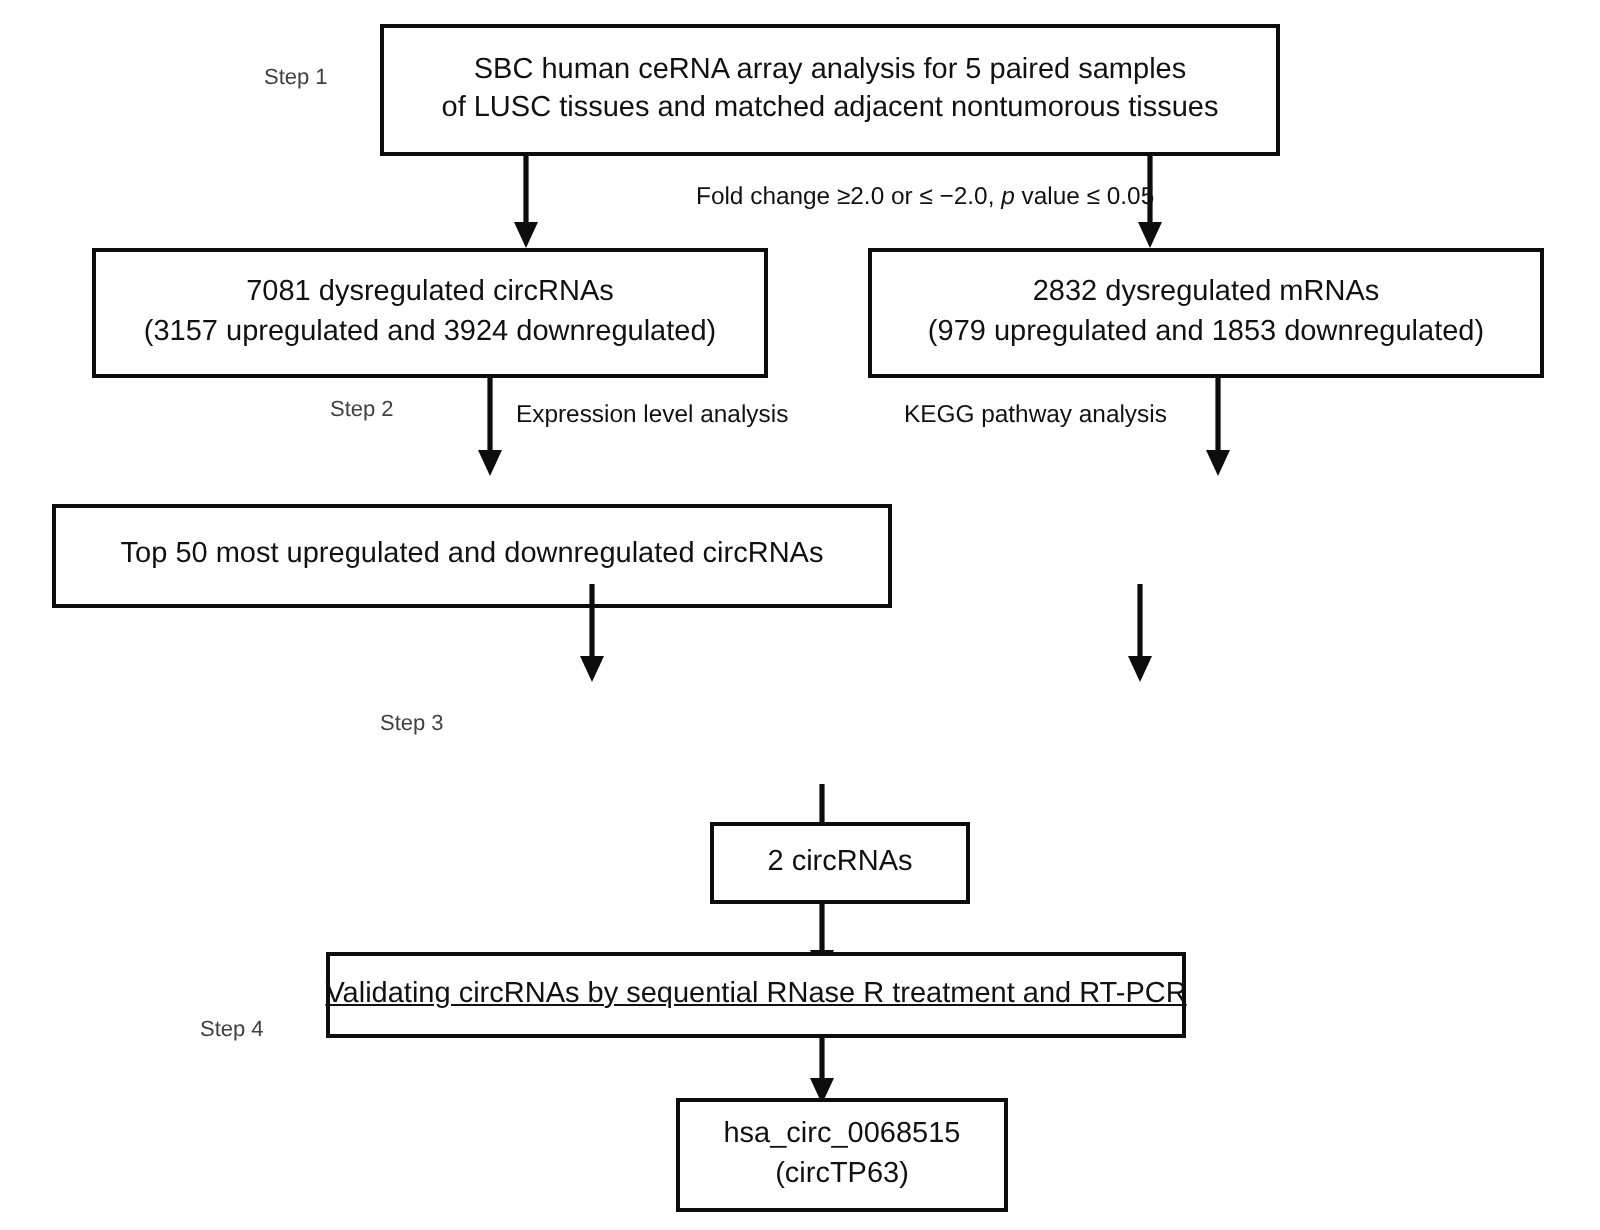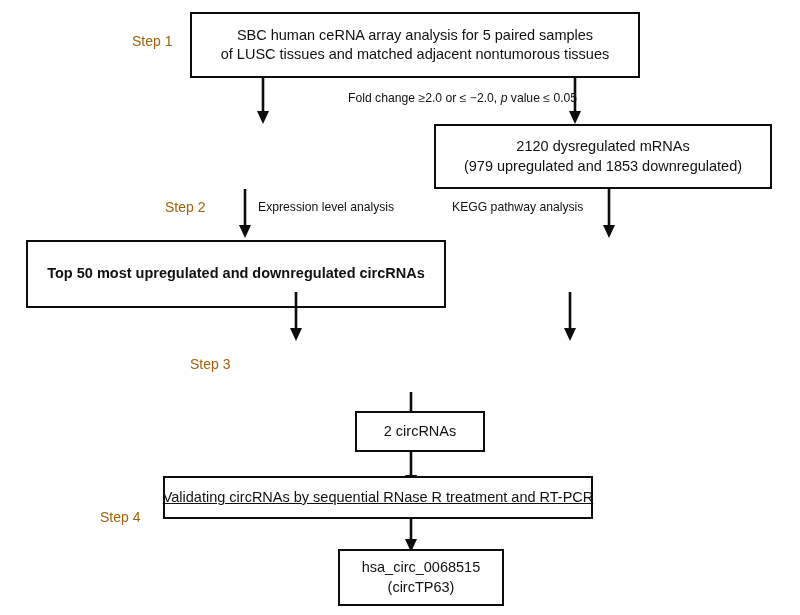--- a/index.html
+++ b/index.html
@@ -30,22 +30,22 @@
     text-align: center;
     line-height: 1.32;
     font-size: 14.5px;
     color: #111111;
     padding: 2px 6px;
   }
   .box .line { display: block; white-space: nowrap; }
   .box.italic { }
   .step-label {
     position: absolute;
-    font-size: 14px;
-    color: #a16207;
+    font-size: 11px;
+    color: #404040;
     white-space: nowrap;
   }
   .edge-label {
     position: absolute;
     font-size: 12.2px;
     color: #111111;
     white-space: nowrap;
   }
   .arrow {
     position: absolute;
@@ -75,23 +75,27 @@
     <svg width="16" height="47" viewBox="0 0 16 47">
       <line x1="8" y1="0" x2="8" y2="36" stroke="#0d0d0d" stroke-width="2.6"></line>
       <polygon points="8,46 2,33 14,33" fill="#0d0d0d"></polygon>
     </svg>
   </div>
 
   <div class="edge-label" style="left:305px; top:91px;margin-left:43px;">
     <span>Fold change ≥2.0 or ≤ −2.0, </span><span class="ital">p</span><span> value ≤ 0.05</span>
   </div>
 
+  <div class="box" id="box-circrna-total" style="left:46px; top:124px; width:338px; height:65px;">
+    <span class="line">7081 dysregulated circRNAs</span>
+    <span class="line">(3157 upregulated and 3924 downregulated)</span>
+  </div>
 
   <div class="box" id="box-mrna-total" style="left:434px; top:124px; width:338px; height:65px;">
-    <span class="line">2120 dysregulated mRNAs</span>
+    <span class="line">2832 dysregulated mRNAs</span>
     <span class="line">(979 upregulated and 1853 downregulated)</span>
   </div>
 
   <div class="step-label" style="left:165px; top:199px;">Step 2</div>
 
   <div class="arrow" style="left:237px; top:189px;">
     <svg width="16" height="50" viewBox="0 0 16 50">
       <line x1="8" y1="0" x2="8" y2="39" stroke="#0d0d0d" stroke-width="2.6"></line>
       <polygon points="8,49 2,36 14,36" fill="#0d0d0d"></polygon>
     </svg>
@@ -99,21 +103,21 @@
   <div class="edge-label" style="left:258px; top:200px;">Expression level analysis</div>
 
   <div class="arrow" style="left:601px; top:189px;">
     <svg width="16" height="50" viewBox="0 0 16 50">
       <line x1="8" y1="0" x2="8" y2="39" stroke="#0d0d0d" stroke-width="2.6"></line>
       <polygon points="8,49 2,36 14,36" fill="#0d0d0d"></polygon>
     </svg>
   </div>
   <div class="edge-label" style="left:452px; top:200px;">KEGG pathway analysis</div>
 
-  <div class="box" id="box-top50" style="left:26px; top:240px; width:420px; height:68px;font-weight:bold;">
+  <div class="box" id="box-top50" style="left:26px; top:252px; width:420px; height:52px;">
     <span class="line">Top 50 most upregulated and downregulated circRNAs</span>
   </div>
 
 
   <div class="arrow" style="left:288px; top:292px;">
     <svg width="16" height="50" viewBox="0 0 16 50">
       <line x1="8" y1="0" x2="8" y2="39" stroke="#0d0d0d" stroke-width="2.6"></line>
       <polygon points="8,49 2,36 14,36" fill="#0d0d0d"></polygon>
     </svg>
   </div>

